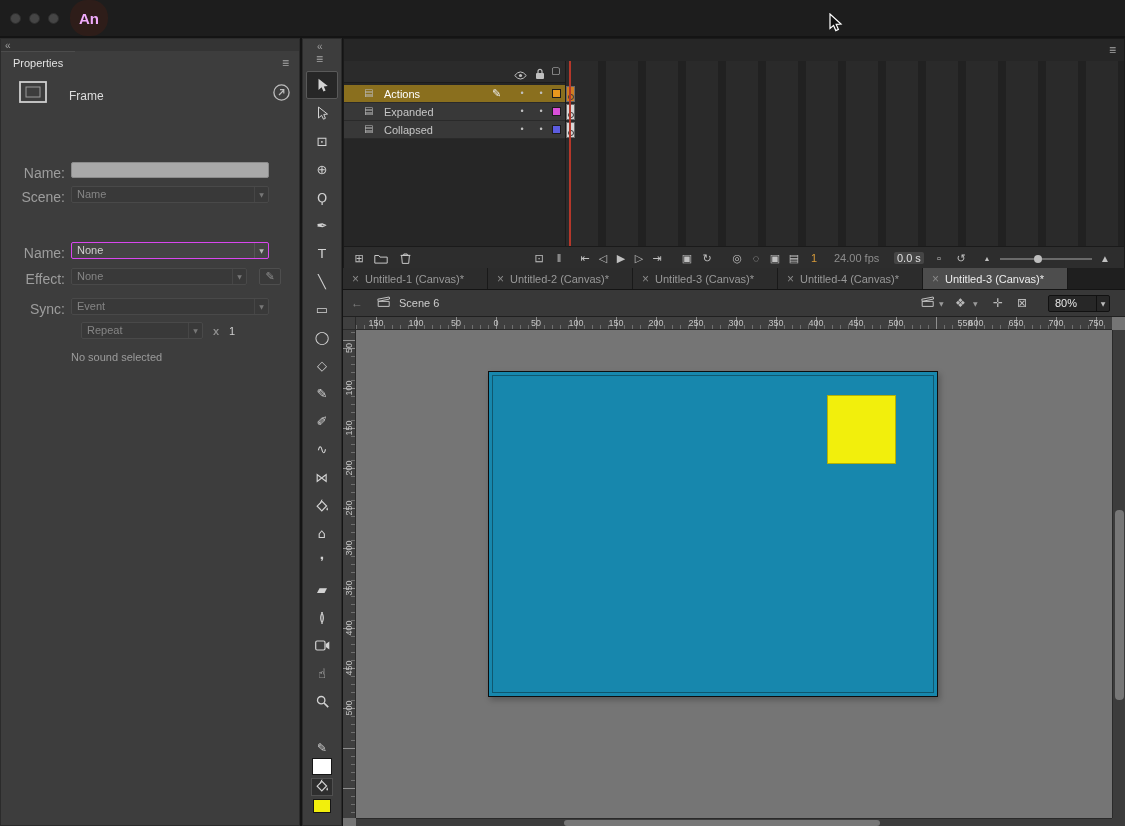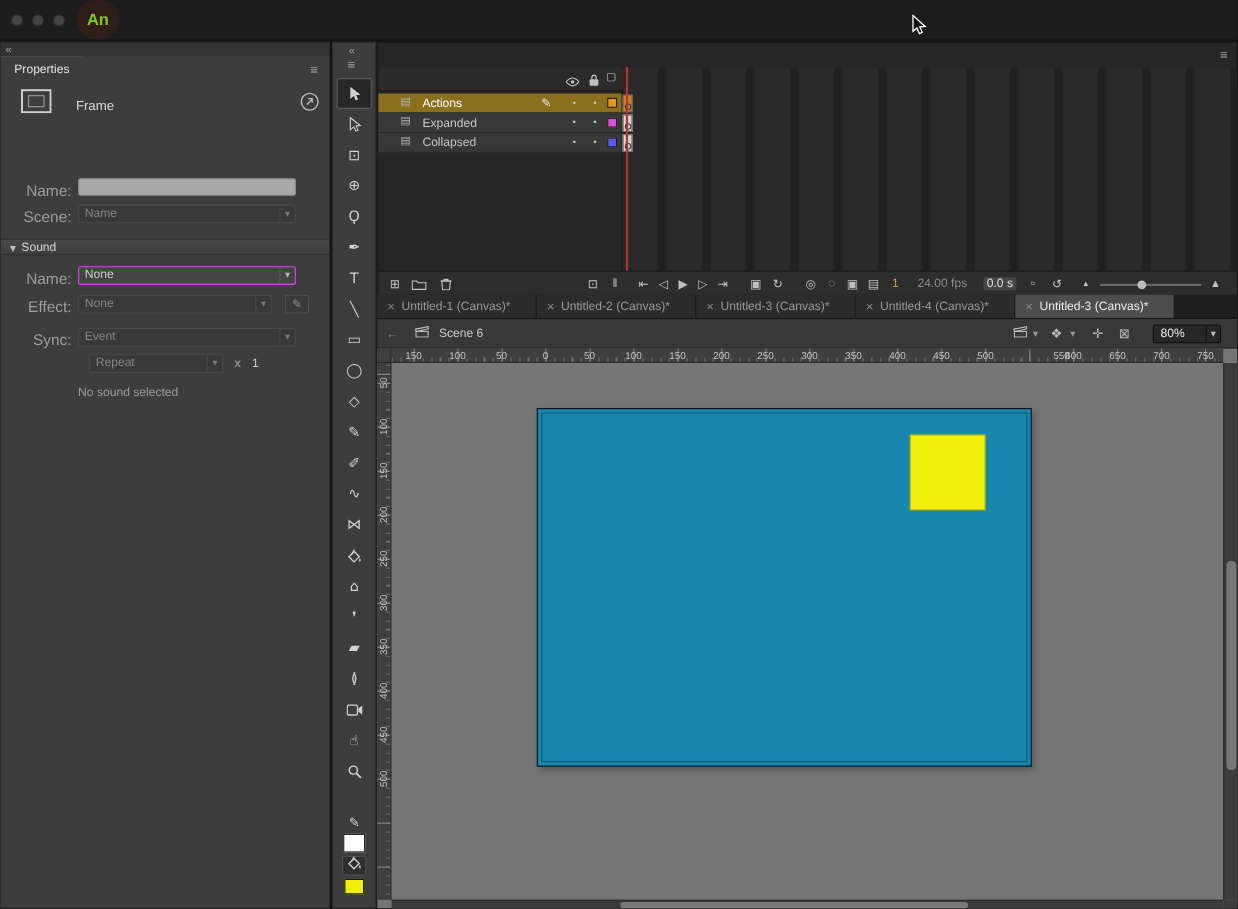--- a/index.html
+++ b/index.html
@@ -3,21 +3,21 @@
 <meta charset="utf-8">
 <style>
 *{margin:0;padding:0;box-sizing:border-box;}
 html,body{width:1125px;height:826px;}
 body{position:relative;overflow:hidden;background:#141414;font-family:"Liberation Sans",sans-serif;color:#cfcfcf;-webkit-font-smoothing:antialiased;}
 .glyph{font-family:"DejaVu Sans","Liberation Sans",sans-serif;}
 
 
 #titlebar{position:absolute;left:0;top:0;width:1125px;height:36px;background:#1d1d1d;}
 .light{position:absolute;top:13px;width:11px;height:11px;border-radius:50%;background:#454545;border:1px solid #2e2e2e;}
-#logo{position:absolute;left:70px;top:0;width:38px;height:36px;background:#2e1d19;color:#84cc16;font-size:15px;font-weight:bold;display:flex;align-items:center;justify-content:center;border-radius:17px;}
+#logo{position:absolute;left:70px;top:0;width:38px;height:36px;background:#2e1d19;color:#f0abfc;font-size:15px;font-weight:bold;display:flex;align-items:center;justify-content:center;border-radius:17px;}
 
 
 #props{position:absolute;left:0;top:38px;width:300px;height:788px;background:#3d3d3d;border:1px solid #2b2b2b;}
 #pstrip{position:absolute;left:0;top:0;right:0;height:12px;background:#343434;}
 .chev{position:absolute;font-size:10px;color:#9f9f9f;letter-spacing:-1px;}
 .hamb{position:absolute;font-size:12px;color:#a9a9a9;}
 #ptab{position:absolute;left:0;top:12px;height:22px;line-height:22px;padding:0 12px;background:#3d3d3d;border-top:1px solid #4c4c4c;font-size:11px;color:#e2e2e2;}
 #objicon{position:absolute;left:18px;top:42px;}
 #objtype{position:absolute;left:68px;top:50px;font-size:12px;color:#dcdcdc;}
 #helpbtn{position:absolute;left:272px;top:45px;cursor:pointer;}
@@ -144,23 +144,20 @@
       </svg></span>
 
   <span class="flabel" style="top:126px">Name:</span>
   <input id="label-name-input" readonly="" value="" style="">
   <span class="flabel" style="top:150px">Scene:</span>
   <div class="dd dim" style="left:70px;top:147px;width:198px">
     <span class="val">Name</span>
     <span class="arr glyph">▼</span>
   </div>
 
-  <div class="sect" style="top:178px">
-    <span class="tri glyph">▼</span><span>Sound</span>
-  </div>
   <span class="flabel" style="top:206px">Name:</span>
   <div class="dd" style="left:70px;top:203px;width:198px">
     <span class="val">None</span>
     <span class="arr glyph">▼</span>
   </div>
   <span class="flabel" style="top:232px">Effect:</span>
   <div class="dd dim" style="left:70px;top:229px;width:176px">
     <span class="val">None</span>
     <span class="arr glyph">▼</span>
   </div>

